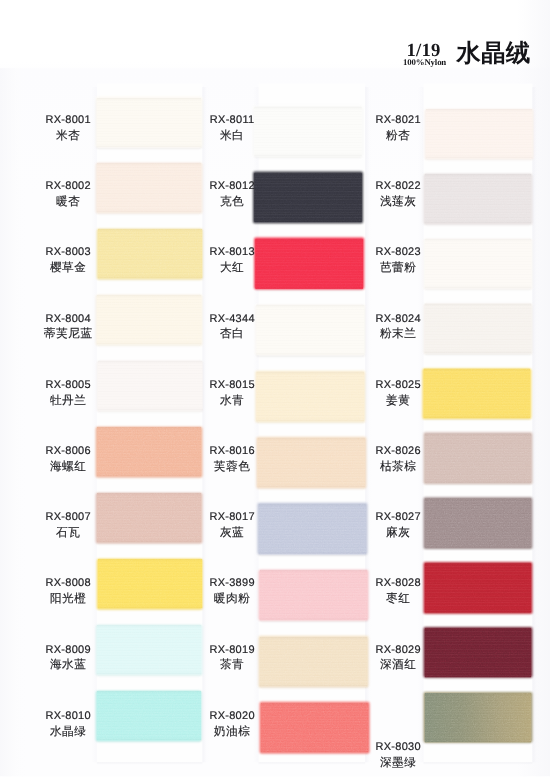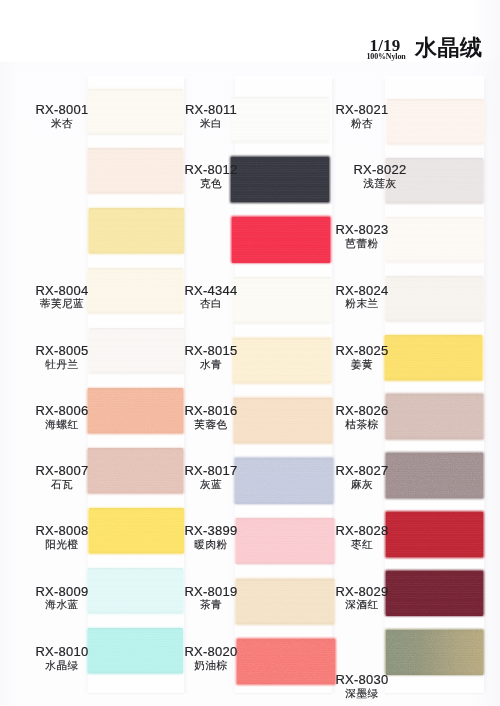--- a/index.html
+++ b/index.html
@@ -29,21 +29,21 @@
 
   .card{position:absolute;top:76px;height:617px;background:#fefefe;}
   .card-r{position:absolute;top:79px;height:614px;width:7px;
      background:linear-gradient(90deg, rgba(230,230,238,.34) 0%, rgba(246,246,251,.10) 55%, rgba(255,255,255,0) 100%);}
   .card-l{position:absolute;top:79px;height:614px;width:5px;
      background:linear-gradient(270deg, rgba(236,236,243,.24) 0%, rgba(255,255,255,0) 100%);}
   .card-b{position:absolute;height:3px;
      background:linear-gradient(180deg, rgba(230,230,236,.45) 0%, rgba(248,248,251,.10) 70%, rgba(255,255,255,0) 100%);}
 
   .label{position:absolute;text-align:center;color:#232327;}
-  .code{font-size:13px;line-height:11.8px;letter-spacing:.25px;white-space:nowrap;
+  .code{font-size:10px;line-height:11.8px;letter-spacing:.25px;white-space:nowrap;
          -webkit-text-stroke:.18px currentColor;}
   .cname{font-size:10.6px;line-height:14px;letter-spacing:.5px;white-space:nowrap;
           -webkit-text-stroke:.14px currentColor;}
 
   .swatch{position:absolute;overflow:hidden;border-radius:1px;}
   .sw-fill{position:absolute;inset:0;}
   .sw-knit{position:absolute;left:-2px;right:-2px;top:-2px;bottom:-2px;
      background:repeating-linear-gradient(180deg,
         rgba(255,255,255,.030) 0px,
         rgba(255,255,255,.030) .45px,
@@ -118,30 +118,38 @@
   <div class="sw-shadow" style="left:88px;top:148.4px;width:95px;height:45.0px"></div>
   <div class="sw-fuzz" style="left: 87.4px; top: 147.8px; width: 96.2px; height: 46.2px; background-color: rgb(251, 237, 226);"></div>
   <div class="swatch" style="left:88px;top:148.4px;width:95px;height:45.0px">
       <div class="sw-fill" style="background-color: rgb(251, 237, 226);"></div>
       <svg class="sw-noise" width="120" height="60">
         <rect width="120" height="60" filter="url(#fabricNoise)"></rect>
       </svg>
       <div class="sw-knit"></div>
       <div class="sw-sheen"></div>
     </div>
+  <div class="label" style="left:17px;top:164.2px;width:90px">
+      <div class="code">RX-8002</div>
+      <div class="cname">暖杏</div>
+    </div>
   <div class="sw-shadow" style="left:88.5px;top:208.4px;width:95px;height:45.0px"></div>
   <div class="sw-fuzz" style="left: 87.9px; top: 207.8px; width: 96.2px; height: 46.2px; background-color: rgb(248, 231, 163);"></div>
   <div class="swatch" style="left:88.5px;top:208.4px;width:95px;height:45.0px">
       <div class="sw-fill" style="background-color: rgb(248, 231, 163);"></div>
       <svg class="sw-noise" width="120" height="60">
         <rect width="120" height="60" filter="url(#fabricNoise)"></rect>
       </svg>
       <div class="sw-knit"></div>
       <div class="sw-sheen"></div>
     </div>
+  <div class="label" style="left:17px;top:224.4px;width:90px">
+      <div class="code">RX-8003</div>
+      <div class="cname">樱草金</div>
+    </div>
   <div class="sw-shadow" style="left:88px;top:268.4px;width:95px;height:45.0px"></div>
   <div class="sw-fuzz" style="left: 87.4px; top: 267.8px; width: 96.2px; height: 46.2px; background-color: rgb(253, 247, 233);"></div>
   <div class="swatch" style="left:88px;top:268.4px;width:95px;height:45.0px">
       <div class="sw-fill" style="background-color: rgb(253, 247, 233);"></div>
       <svg class="sw-noise" width="120" height="60">
         <rect width="120" height="60" filter="url(#fabricNoise)"></rect>
       </svg>
       <div class="sw-knit"></div>
       <div class="sw-sheen"></div>
     </div>
@@ -264,20 +272,24 @@
   <div class="sw-shadow" style="left:232px;top:217.0px;width:98px;height:45.5px"></div>
   <div class="sw-fuzz" style="left: 231.4px; top: 216.4px; width: 99.2px; height: 46.7px; background-color: rgb(245, 48, 74);"></div>
   <div class="swatch" style="left:232px;top:217.0px;width:98px;height:45.5px">
       <div class="sw-fill" style="background-color: rgb(245, 48, 74);"></div>
       <svg class="sw-noise" width="120" height="60">
         <rect width="120" height="60" filter="url(#fabricNoise)"></rect>
       </svg>
       <div class="sw-knit"></div>
       <div class="sw-sheen"></div>
     </div>
+  <div class="label" style="left:166px;top:224.4px;width:90px">
+      <div class="code">RX-8013</div>
+      <div class="cname">大红</div>
+    </div>
   <div class="sw-shadow" style="left:233px;top:277.2px;width:98px;height:45.5px"></div>
   <div class="sw-fuzz" style="left: 232.4px; top: 276.6px; width: 99.2px; height: 46.7px; background-color: rgb(253, 251, 246);"></div>
   <div class="swatch" style="left:233px;top:277.2px;width:98px;height:45.5px">
       <div class="sw-fill" style="background-color: rgb(253, 251, 246);"></div>
       <svg class="sw-noise" width="120" height="60">
         <rect width="120" height="60" filter="url(#fabricNoise)"></rect>
       </svg>
       <div class="sw-knit"></div>
       <div class="sw-sheen"></div>
     </div>
@@ -386,21 +398,21 @@
   <div class="sw-shadow" style="left:386px;top:158.2px;width:97px;height:45.0px"></div>
   <div class="sw-fuzz" style="left: 385.4px; top: 157.7px; width: 98.2px; height: 46.2px; background-color: rgb(234, 228, 228);"></div>
   <div class="swatch" style="left:386px;top:158.2px;width:97px;height:45.0px">
       <div class="sw-fill" style="background-color: rgb(234, 228, 228);"></div>
       <svg class="sw-noise" width="120" height="60">
         <rect width="120" height="60" filter="url(#fabricNoise)"></rect>
       </svg>
       <div class="sw-knit"></div>
       <div class="sw-sheen"></div>
     </div>
-  <div class="label" style="left:335px;top:164.2px;width:90px">
+  <div class="label" style="left:317px;top:164.2px;width:90px">
       <div class="code">RX-8022</div>
       <div class="cname">浅莲灰</div>
     </div>
   <div class="sw-shadow" style="left:386px;top:217.2px;width:97px;height:45.0px"></div>
   <div class="sw-fuzz" style="left: 385.4px; top: 216.6px; width: 98.2px; height: 46.2px; background-color: rgb(253, 250, 246);"></div>
   <div class="swatch" style="left:386px;top:217.2px;width:97px;height:45.0px">
       <div class="sw-fill" style="background-color: rgb(253, 250, 246);"></div>
       <svg class="sw-noise" width="120" height="60">
         <rect width="120" height="60" filter="url(#fabricNoise)"></rect>
       </svg>

